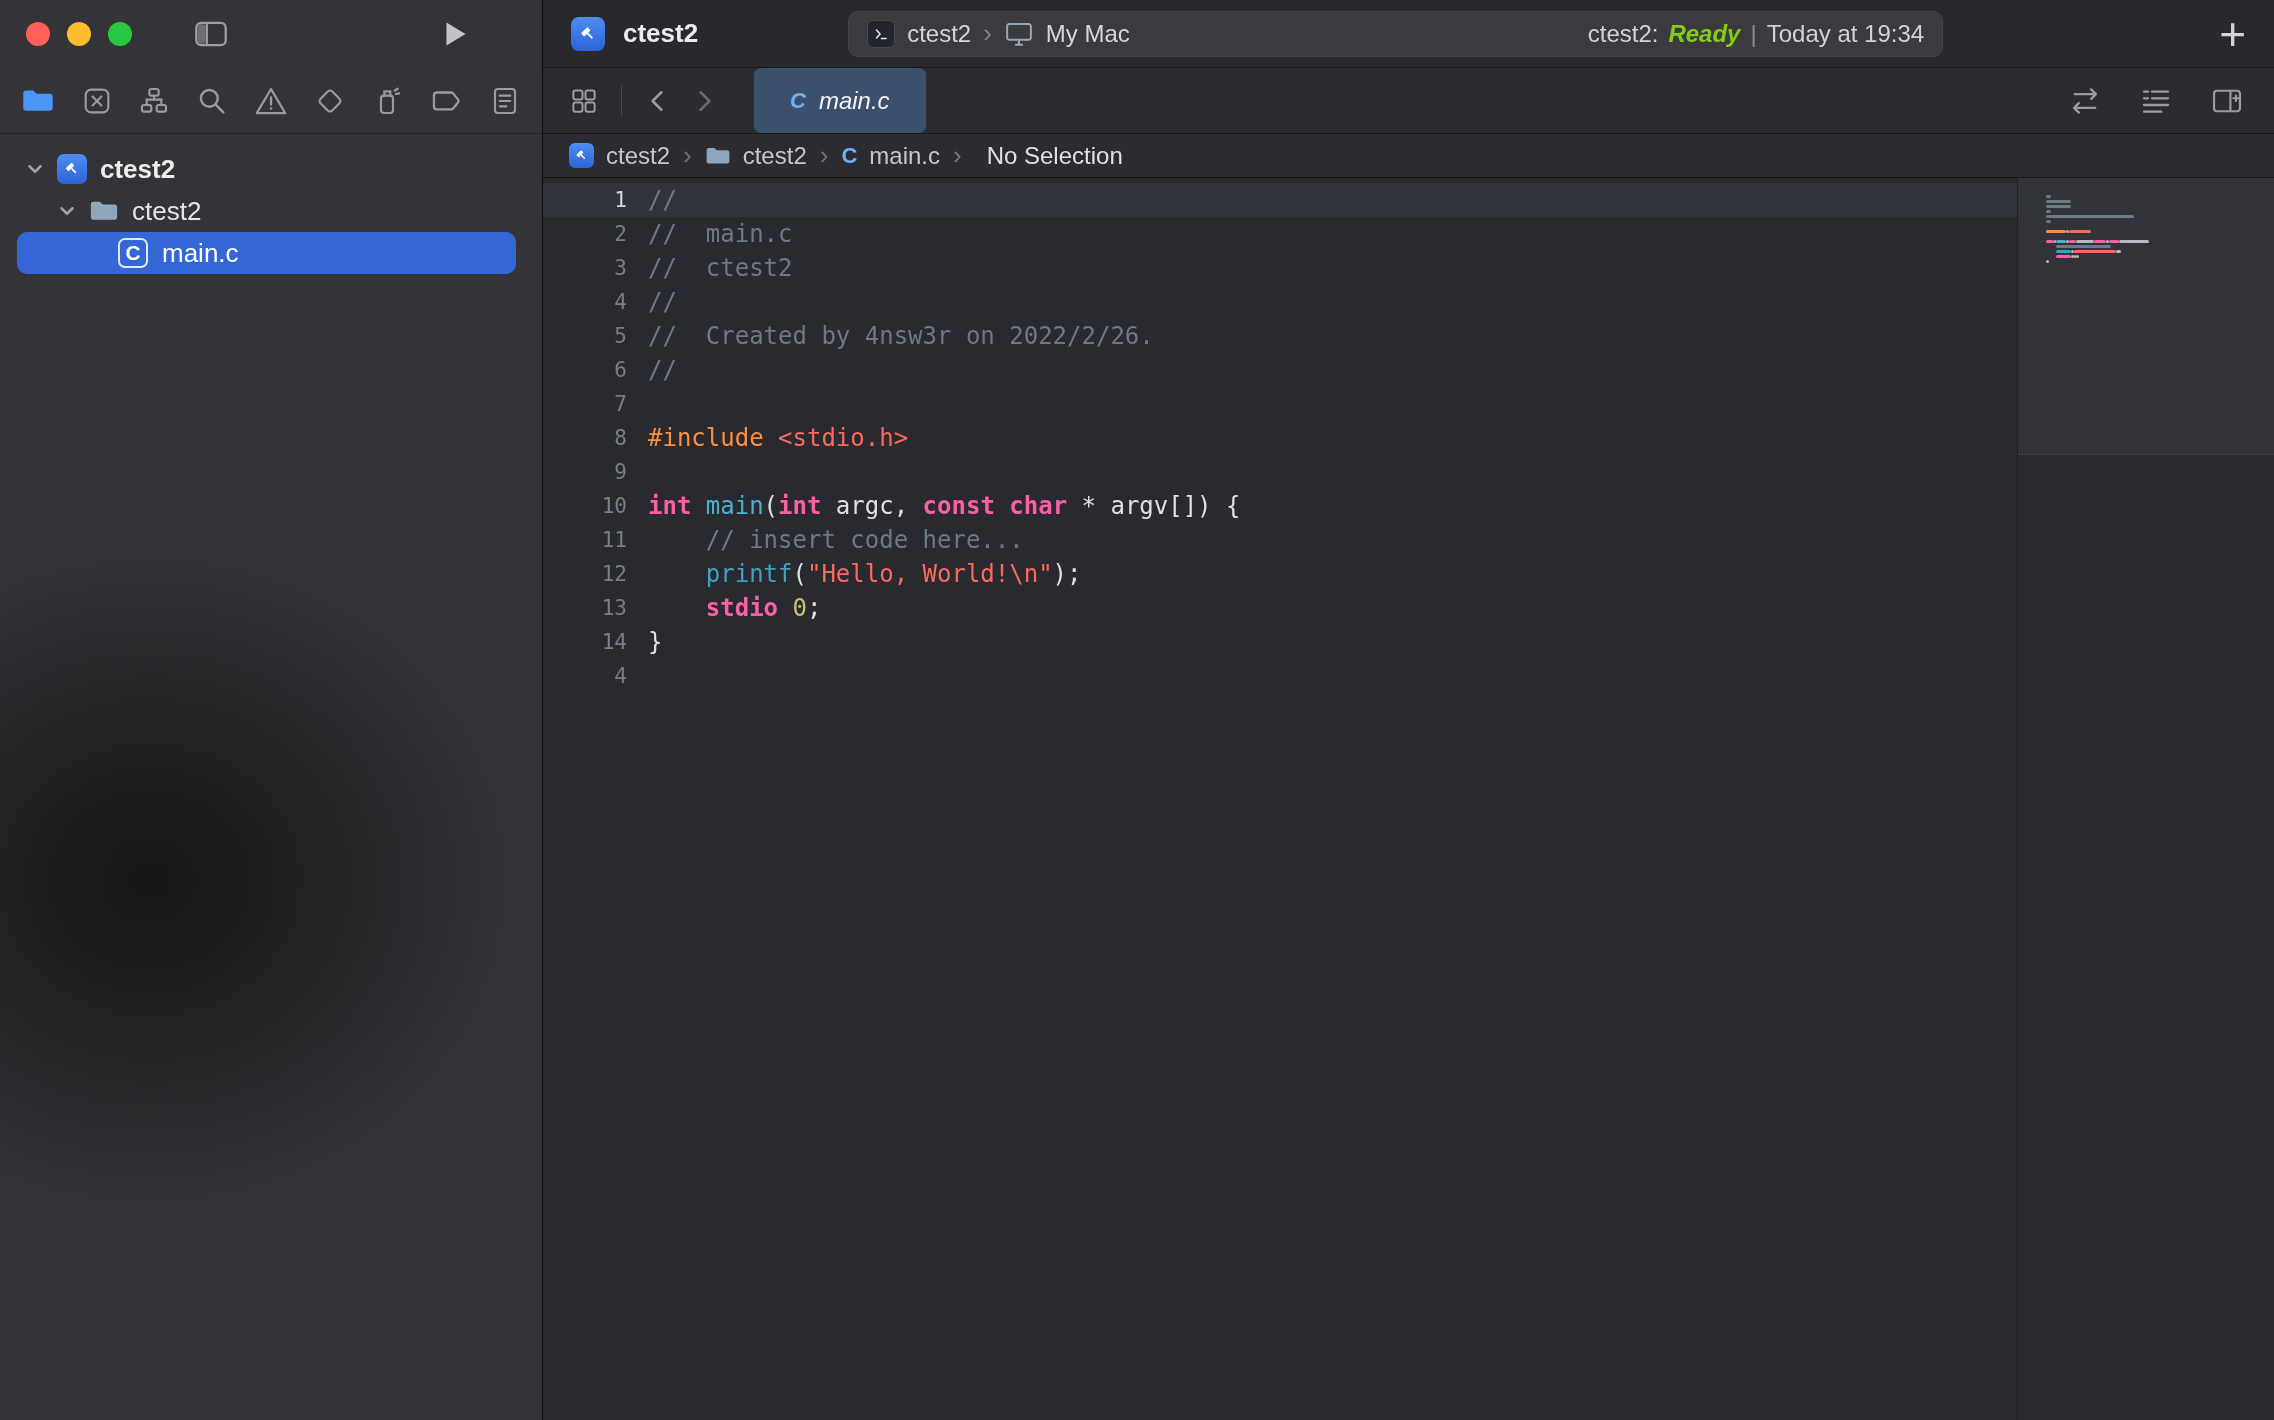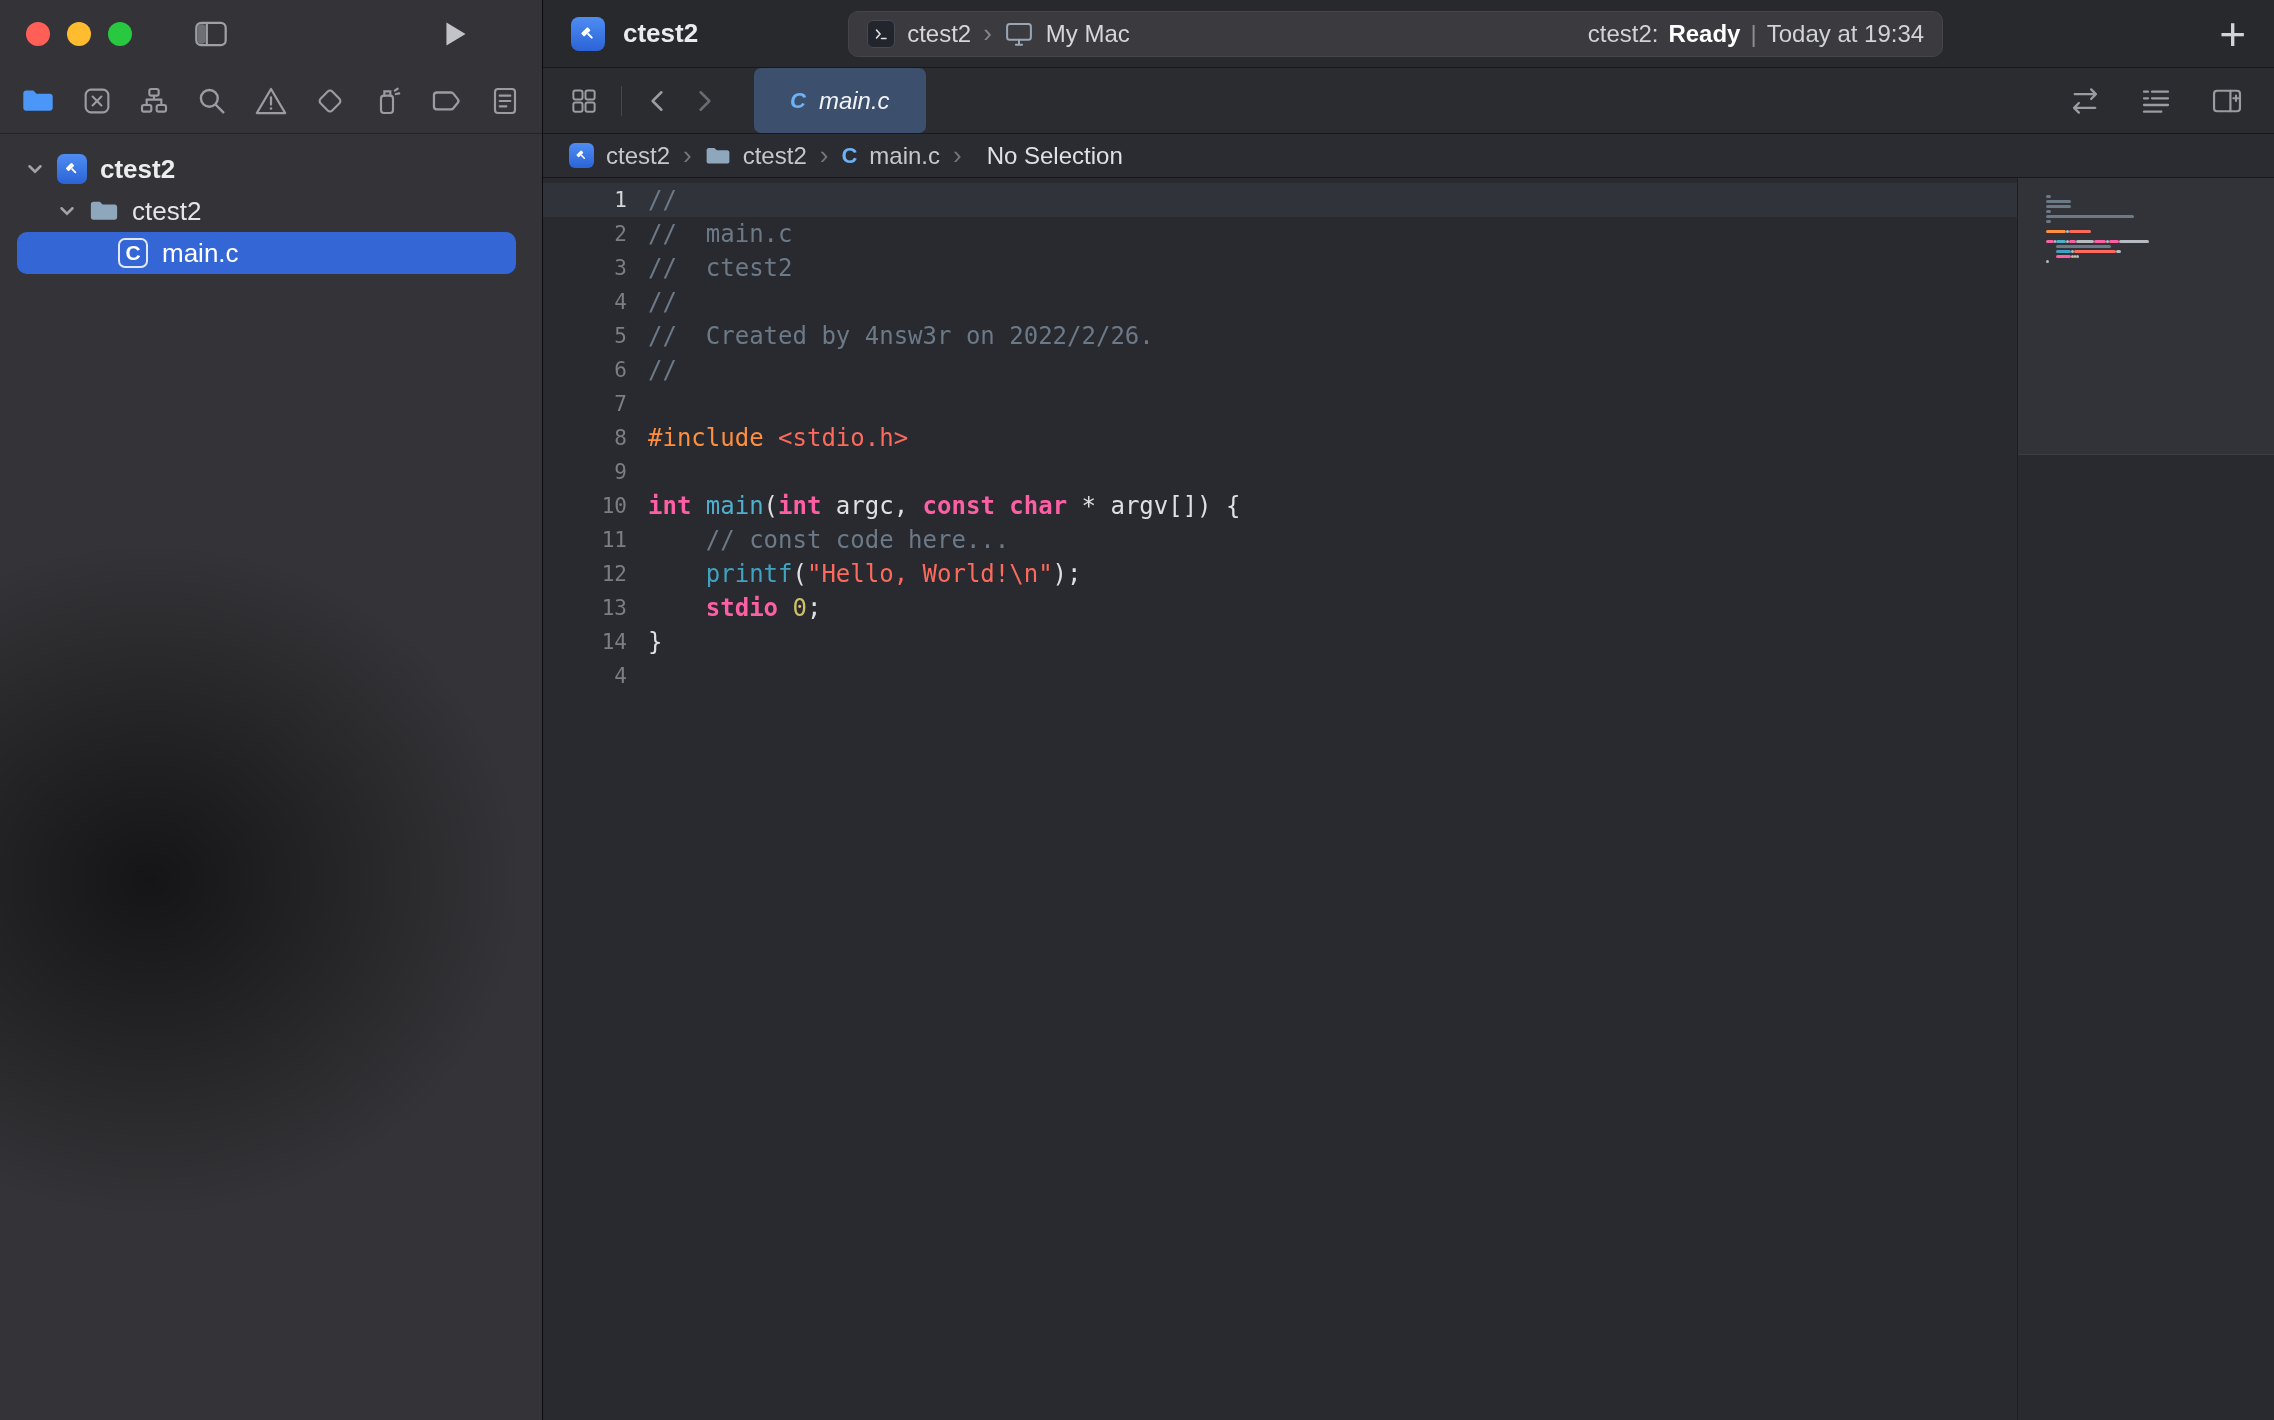--- a/index.html
+++ b/index.html
@@ -47,21 +47,21 @@
   .toolbar { height:68px; background:#28292d; border-bottom:1px solid #18181b; display:flex; align-items:center; padding:0 28px; }
   .toolbar .proj-badge { width:34px; height:34px; border-radius:8px; }
   .toolbar-title { font-size:26px; font-weight:700; color:#ebebed; margin-left:18px; }
   .status-pill { margin-left:150px; width:1095px; height:46px; background:#3a3a3f; border:1px solid #454549; border-radius:10px;
       display:flex; align-items:center; padding:0 18px; font-size:24px; color:#d6d6d9; }
   .scheme-icon { width:28px; height:28px; border-radius:6px; background:#22252c; border:1px solid #454952; display:flex; align-items:center; justify-content:center; color:#dfe2e8; }
   .status-pill .txt { margin-left:12px; }
   .crumb-sep { color:#85868c; margin:0 12px; font-size:26px; }
   .device-icon { display:flex; color:#9aa6b4; }
   .status-right { margin-left:auto; display:flex; gap:10px; align-items:center; color:#d2d3d6; }
-  .status-right .bold { font-weight:700; color:#ffffff; }
+  .status-right .bold { font-weight:700; color:#84cc16;font-style:italic; }
   .status-right .dim { color:#8b8c92; }
   .plus-btn { margin-left:auto; font-size:46px; font-weight:300; color:#d4d4d8; line-height:1; }
 
   .tabbar { height:66px; background:#2b2c30; border-bottom:1px solid #18181b; display:flex; align-items:center; }
   .tab-left { display:flex; align-items:center; gap:22px; padding-left:26px; }
   .vdiv { width:1px; height:30px; background:#47474c; }
   .chev-fwd { color:#6b6b71; }
   .tab { height:100%; margin-left:36px; background:#3c4f6d; border-radius:7px; display:flex; align-items:center; padding:0 36px; gap:13px; cursor:default; }
   .tab .tab-c { color:#6db1f7; font-weight:700; font-size:22px; font-style:italic; }
   .tab .tab-label { font-style:italic; font-size:24px; color:#f2f3f5; }
@@ -386,21 +386,21 @@
           <div class="code-line current"><span class="ln">1</span><span class="lc"><span class="c-comment">//</span></span></div>
           <div class="code-line"><span class="ln">2</span><span class="lc"><span class="c-comment">//  main.c</span></span></div>
           <div class="code-line"><span class="ln">3</span><span class="lc"><span class="c-comment">//  ctest2</span></span></div>
           <div class="code-line"><span class="ln">4</span><span class="lc"><span class="c-comment">//</span></span></div>
           <div class="code-line"><span class="ln">5</span><span class="lc"><span class="c-comment">//  Created by 4nsw3r on 2022/2/26.</span></span></div>
           <div class="code-line"><span class="ln">6</span><span class="lc"><span class="c-comment">//</span></span></div>
           <div class="code-line"><span class="ln">7</span><span class="lc"></span></div>
           <div class="code-line"><span class="ln">8</span><span class="lc"><span class="c-pre">#include</span><span class="c-plain"> </span><span class="c-str">&lt;stdio.h&gt;</span></span></div>
           <div class="code-line"><span class="ln">9</span><span class="lc"></span></div>
           <div class="code-line"><span class="ln">10</span><span class="lc"><span class="c-kw">int</span><span class="c-plain"> </span><span class="c-decl">main</span><span class="c-plain">(</span><span class="c-kw">int</span><span class="c-plain"> argc, </span><span class="c-kw">const</span><span class="c-plain"> </span><span class="c-kw">char</span><span class="c-plain"> * argv[]) {</span></span></div>
-          <div class="code-line"><span class="ln">11</span><span class="lc"><span class="c-ws">    </span><span class="c-comment">// const code here...</span></span></div>
+          <div class="code-line"><span class="ln">11</span><span class="lc"><span class="c-ws">    </span><span class="c-comment">// insert code here...</span></span></div>
           <div class="code-line"><span class="ln">12</span><span class="lc"><span class="c-ws">    </span><span class="c-fn">printf</span><span class="c-plain">(</span><span class="c-str">"Hello, World!\n"</span><span class="c-plain">);</span></span></div>
           <div class="code-line"><span class="ln">13</span><span class="lc"><span class="c-ws">    </span><span class="c-kw">stdio</span><span class="c-plain"> </span><span class="c-num">0</span><span class="c-plain">;</span></span></div>
           <div class="code-line"><span class="ln">14</span><span class="lc"><span class="c-plain">}</span></span></div>
           <div class="code-line"><span class="ln">4</span><span class="lc"></span></div>
         </div>
       <div class="minimap">
         <div class="viewport-ind"></div>
         <div class="mini-code" id="miniCode">
             <div class="mini-line">
               <span class="mini-seg m-comment" style="width: 5px;"></span>

